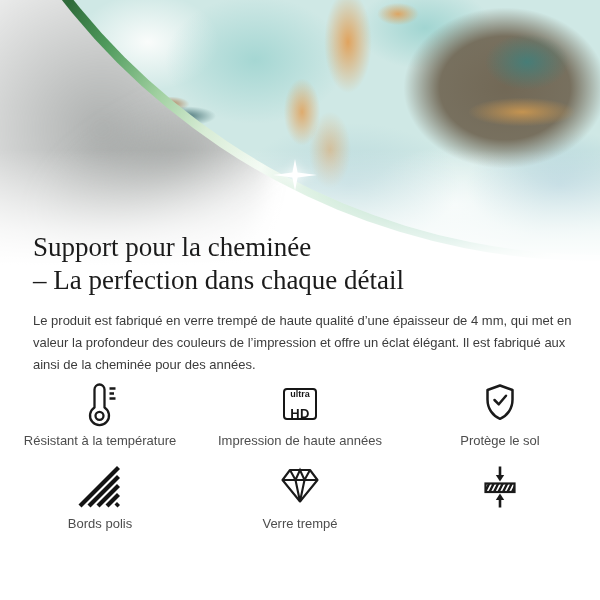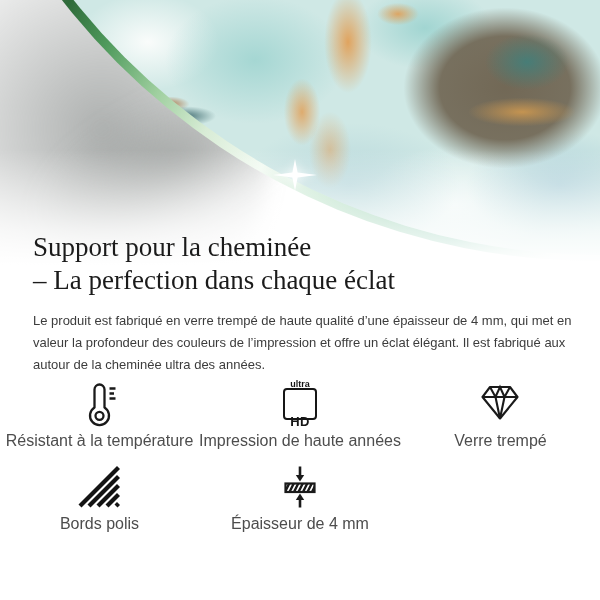--- a/index.html
+++ b/index.html
@@ -48,24 +48,24 @@
      font-size:27px;line-height:33px;color:#1b1b1b;}
   h1 span{display:block;}
   .desc{margin:0;font-size:13px;line-height:22px;color:#3c3c3c;}
   .desc div{white-space:nowrap;}
 
   
   .features{width:600px;margin:4px 0 0 -33px;display:grid;
             grid-template-columns:repeat(3,1fr);row-gap:15px;}
   .feature{display:flex;flex-direction:column;align-items:center;}
   .icon-box{height:48px;display:flex;align-items:center;justify-content:center;}
-  .feature-label{margin-top:5px;font-size:16px;line-height:15px;color:#4d4d4d;white-space:nowrap;}
+  .feature-label{margin-top:5px;font-size:13px;line-height:15px;color:#4d4d4d;white-space:nowrap;}
   .uhd{border:2.5px solid #161616;border-radius:4px;width:34px;height:32px;
-       display:flex;flex-direction:column;align-items:center;justify-content:center;
-       line-height:1;color:#161616;box-sizing:border-box;gap:18px;}
+       display:flex;flex-direction:column;align-items:center;justify-content:space-between;
+       line-height:1;color:#161616;box-sizing:border-box;}
   .uhd-top{font-size:9px;font-weight:700;}
   .uhd-bottom{font-size:13px;font-weight:800;letter-spacing:.3px;margin-top:8px;}
   svg.ic{display:block;}
 </style>
 </head>
 <body>
 
 <div class="stage">
 
   <div class="hero">
@@ -75,27 +75,27 @@
     <div class="art"></div>
     <div class="hero-fade"></div>
     <svg class="sparkle" width="44" height="44" viewBox="0 0 44 44">
       <path d="M22 6 L24.6 19.4 L44 22 L24.6 24.6 L22 38 L19.4 24.6 L0 22 L19.4 19.4 Z" fill="#ffffff"></path>
     </svg>
   </div>
 
   <div class="content">
     <h1>
       <span>Support pour la cheminée</span>
-      <span>– La perfection dans chaque éclat</span>
+      <span>– La perfection dans chaque détail</span>
     </h1>
 
     <div class="desc">
       <div>Le produit est fabriqué en verre trempé de haute qualité d’une épaisseur de 4 mm, qui met en</div>
       <div>valeur la profondeur des couleurs de l’impression et offre un éclat élégant. Il est fabriqué aux</div>
-      <div>autour de la cheminée ultra des années.</div>
+      <div>ainsi de la cheminée pour des années.</div>
     </div>
 
     <div class="features">
 
       <div class="feature">
         <div class="icon-box">
           <svg class="ic" width="48" height="48" viewBox="0 0 48 48" fill="none" stroke="#1a1a1a" stroke-width="2.3">
             <path d="M18.5 27.5 V9.5 A5 5 0 0 1 28.5 9.5 V27.5 A9.5 9.5 0 1 1 18.5 27.5 Z" stroke-linejoin="round"></path>
             <circle cx="23.5" cy="35.8" r="4"></circle>
             <path d="M33.5 8.5 H39.5 M33.5 13.5 H38 M33.5 18.5 H39.5"></path>
@@ -107,62 +107,70 @@
       <div class="feature">
         <div class="icon-box">
           <div class="uhd">
             <span class="uhd-top">ultra</span>
             <span class="uhd-bottom">HD</span>
           </div>
         </div>
         <div class="feature-label">Impression de haute années</div>
       </div>
 
-
       <div class="feature">
         <div class="icon-box">
-          <svg class="ic" width="48" height="48" viewBox="0 0 48 48" fill="none" stroke="#1a1a1a" stroke-width="2.1">
-            <path d="M6.5 17 L14 7 H34 L41.5 17 L24 38.5 Z" stroke-linejoin="round"></path>
-            <path d="M6.5 17 H41.5"></path>
-            <path d="M14 7 L19.5 17 L24 7 L28.5 17 L34 7"></path>
-            <path d="M19.5 17 L24 38.5 M28.5 17 L24 38.5"></path>
+          <svg class="ic" width="48" height="48" viewBox="0 0 48 48" fill="none" stroke="#1a1a1a" stroke-width="2.5">
+            <path d="M24 5.5 L36.5 10 V19.5 C36.5 28.8 31.2 35.8 24 38.8 C16.8 35.8 11.5 28.8 11.5 19.5 V10 Z" stroke-linejoin="round"></path>
+            <path d="M18.5 20 L22.8 24.3 L30 15.8" stroke-linecap="round" stroke-linejoin="round"></path>
           </svg>
         </div>
-        <div class="feature-label">Verre trempé</div>
+        <div class="feature-label">Protège le sol</div>
       </div>
 
       <div class="feature">
         <div class="icon-box">
           <svg class="ic" width="48" height="48" viewBox="0 0 48 48" stroke="#141414" stroke-width="4.2">
             <path d="M4 43 L42.5 4.5"></path>
             <path d="M13 43 L42.5 13.5"></path>
             <path d="M22 43 L42.5 22.5"></path>
             <path d="M31 43 L42.5 31.5"></path>
             <path d="M40 43 L42.5 40.5"></path>
           </svg>
         </div>
         <div class="feature-label">Bords polis</div>
+      </div>
+
+      <div class="feature">
+        <div class="icon-box">
+          <svg class="ic" width="48" height="48" viewBox="0 0 48 48" fill="none" stroke="#1a1a1a" stroke-width="2.1">
+            <path d="M6.5 17 L14 7 H34 L41.5 17 L24 38.5 Z" stroke-linejoin="round"></path>
+            <path d="M6.5 17 H41.5"></path>
+            <path d="M14 7 L19.5 17 L24 7 L28.5 17 L34 7"></path>
+            <path d="M19.5 17 L24 38.5 M28.5 17 L24 38.5"></path>
+          </svg>
+        </div>
+        <div class="feature-label">Verre trempé</div>
       </div>
 
       <div class="feature">
         <div class="icon-box">
           <svg class="ic" width="48" height="48" viewBox="0 0 48 48">
             <defs>
                 <clipPath id="barclip">
                   <rect x="9.5" y="20.5" width="29" height="8.5"></rect>
                 </clipPath>
               </defs>
             <rect x="9.5" y="20.5" width="29" height="8.5" fill="none" stroke="#1a1a1a" stroke-width="2.2"></rect>
             <g clip-path="url(#barclip)" stroke="#1a1a1a" stroke-width="2.4">
               <path d="M9 29 L13.5 20 M13.5 29 L18 20 M18 29 L22.5 20 M22.5 29 L27 20 M27 29 L31.5 20 M31.5 29 L36 20 M36 29 L40.5 20"></path>
             </g>
             <path d="M24 3.5 V13" stroke="#1a1a1a" stroke-width="2.6"></path>
             <polygon points="19.8,12 28.2,12 24,18.5" fill="#1a1a1a"></polygon>
             <path d="M24 44.5 V36" stroke="#1a1a1a" stroke-width="2.6"></path>
             <polygon points="19.8,37 28.2,37 24,30.5" fill="#1a1a1a"></polygon>
           </svg>
         </div>
-        <div class="feature-label">Épaisseur de 4 mm</div>
       </div>
 
     </div>
   </div>
 </div>
 
 </body></html>

